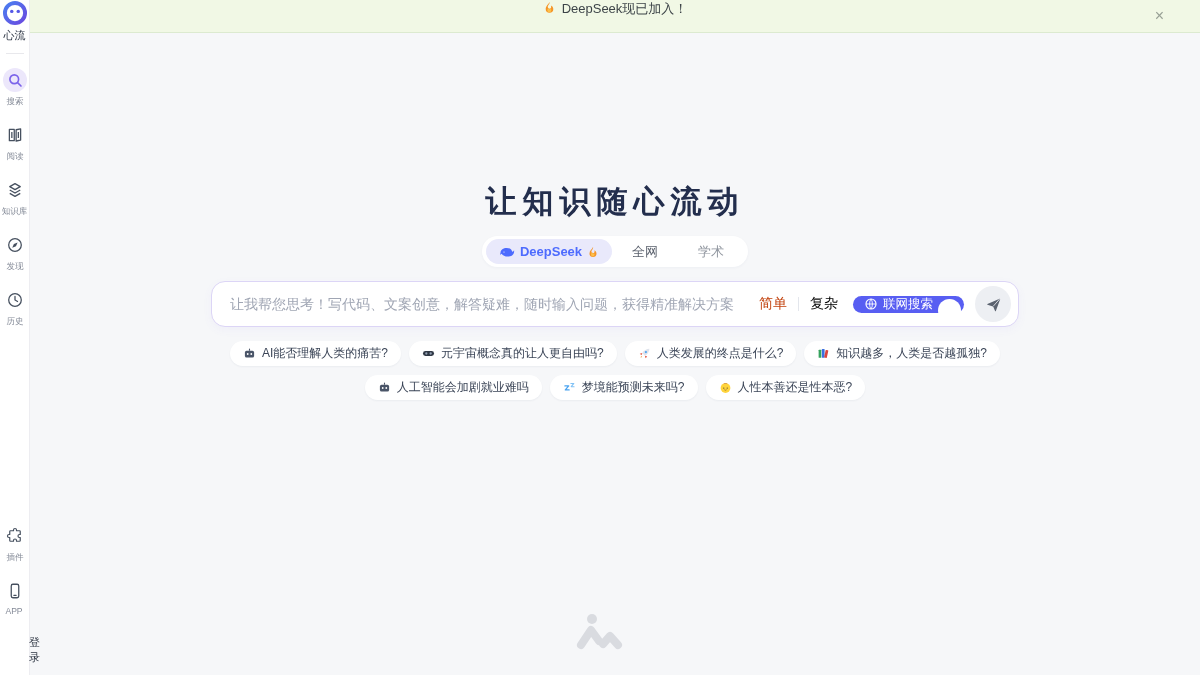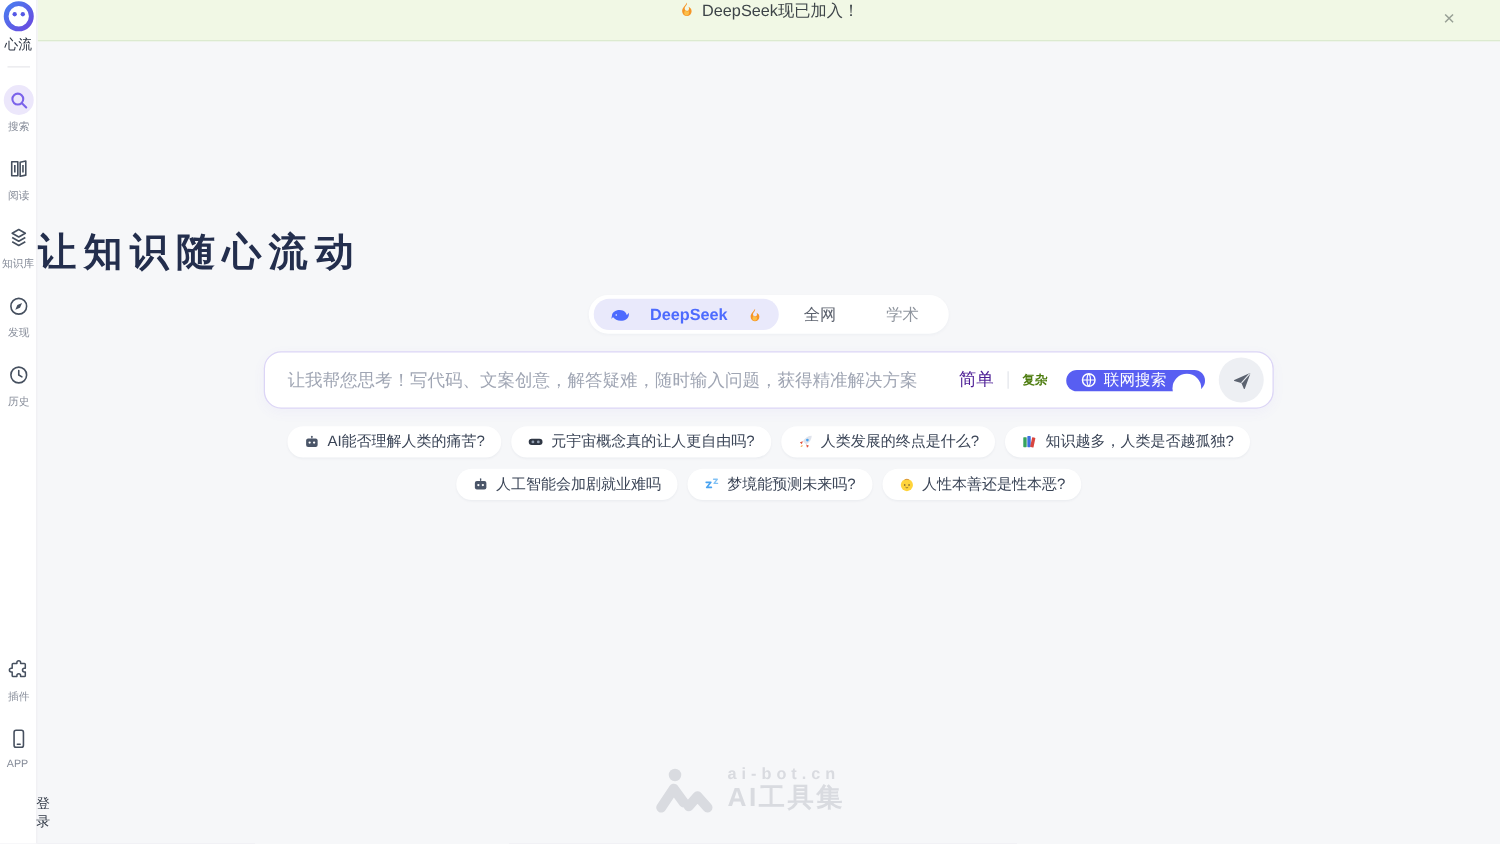--- a/index.html
+++ b/index.html
@@ -20,39 +20,39 @@
   .side-bottom{position:absolute;bottom:10px;left:0;right:0;display:flex;flex-direction:column;align-items:center;text-align:right;}
   .login-link{font-size:11px;color:#2f3744;margin-top:4px;cursor:pointer;margin-left:40px;}
 
   
   .banner{position:absolute;left:30px;top:0;right:0;height:33px;background:#f1f8e5;border-bottom:1px solid #dcead0;display:flex;justify-content:center;gap:6px;font-size:13px;color:#3d4448;z-index:4;}
   .banner .ic{width:13px;height:15px;display:inline-flex;}
   .banner .ic svg{width:100%;height:100%;}
   .banner-close{position:absolute;right:36px;top:50%;transform:translateY(-50%);font-size:16px;color:#98a095;cursor:pointer;line-height:1;}
 
   
-  .main-title{position:absolute;left:30px;right:0;top:181px;font-size:31px;font-weight:700;letter-spacing:6px;color:#232e4d;}
+  .main-title{position:absolute;left:30px;right:0;top:181px;text-align:center;font-size:31px;font-weight:700;letter-spacing:6px;color:#232e4d;}
 
   .tabs-row{position:absolute;left:30px;right:0;top:236px;display:flex;justify-content:center;}
   .tabs-pill{background:#fff;border-radius:16px;height:31px;display:flex;align-items:center;padding:0 4px;box-shadow:0 1px 3px rgba(30,40,90,.04);}
-  .tab{display:flex;align-items:center;gap:16px;font-size:13px;color:#5c626e;padding:0 20px;cursor:pointer;height:25px;border-radius:13px;}
+  .tab{display:flex;align-items:center;gap:5px;font-size:13px;color:#5c626e;padding:0 20px;cursor:pointer;height:25px;border-radius:13px;}
   .tab.active{background:#e9e9fb;color:#4d6bfe;font-weight:700;padding:0 13px;}
   .tab .ic{width:16px;height:16px;display:inline-flex;}
   .tab .ic svg{width:100%;height:100%;}
   .tab .badge{width:12px;height:14px;display:inline-flex;}
   .tab .badge svg{width:100%;height:100%;}
   .tab-muted{color:#8f959e;}
 
   .search-row{position:absolute;left:30px;right:0;top:281px;display:flex;justify-content:center;}
   .search-box{width:808px;height:46px;background:#fff;border:1px solid #dcd5f6;border-radius:14px;display:flex;align-items:center;padding:0 7px 0 16px;box-shadow:0 3px 10px rgba(110,100,240,.05);}
   .search-input{flex:1;border:none;outline:none;font-size:14px;color:#333;background:transparent;}
   .search-input::placeholder{color:#a0a6b4;}
-  .mode-simple{font-size:14px;color:#4c1d95;cursor:pointer;white-space:nowrap;}
+  .mode-simple{font-size:14px;color:#c2410c;cursor:pointer;white-space:nowrap;}
   .vdiv{width:1px;height:14px;background:#e3e6ec;margin:0 11px;}
-  .mode-complex{font-size:10px;color:#4d7c0f;cursor:pointer;white-space:nowrap;font-weight:bold;}
+  .mode-complex{font-size:14px;color:#000000;cursor:pointer;white-space:nowrap;}
   .web-toggle{position:relative;display:flex;align-items:center;gap:5px;background:#585ef2;border-radius:15px;height:17px;padding:0 31px 0 11px;margin-left:15px;color:#fff;font-size:12.5px;cursor:pointer;white-space:nowrap;}
   .web-toggle .ic{width:14px;height:14px;display:inline-flex;}
   .web-toggle .ic svg{width:100%;height:100%;}
   .toggle-knob{position:absolute;right:3px;top:3px;width:23px;height:23px;background:#fff;border-radius:50%;}
   .send-btn{width:36px;height:36px;border-radius:50%;background:#edeff3;display:flex;align-items:center;justify-content:center;margin-left:11px;cursor:pointer;flex:none;}
   .send-btn svg{width:17px;height:17px;}
 
   .chips-row{position:absolute;left:30px;right:0;display:flex;justify-content:center;gap:8px;}
   .chips-row.r1{top:341px;}
   .chips-row.r2{top:375px;}
@@ -302,19 +302,15 @@
       <span>人性本善还是性本恶?</span>
     </div>
   </div>
 
   <div class="watermark">
     <span class="wm-logo"><svg viewBox="0 0 48 38" style="width:100%;height:100%">
           <circle cx="16" cy="7" r="5" fill="#d9dbe0"></circle>
           <path d="M5 33 15 18l8 11" stroke="#d9dbe0" stroke-width="8" stroke-linecap="round" stroke-linejoin="round" fill="none"></path>
           <path d="M27 32l7-8 8 9" stroke="#d9dbe0" stroke-width="8" stroke-linecap="round" stroke-linejoin="round" fill="none"></path>
         </svg></span>
-    <span class="wm-text">
-      <span class="wm-line1">ai-bot.cn</span>
-      <span class="wm-line2">AI工具集</span>
-    </span>
   </div>
 
 </div>
 
 </body></html>

